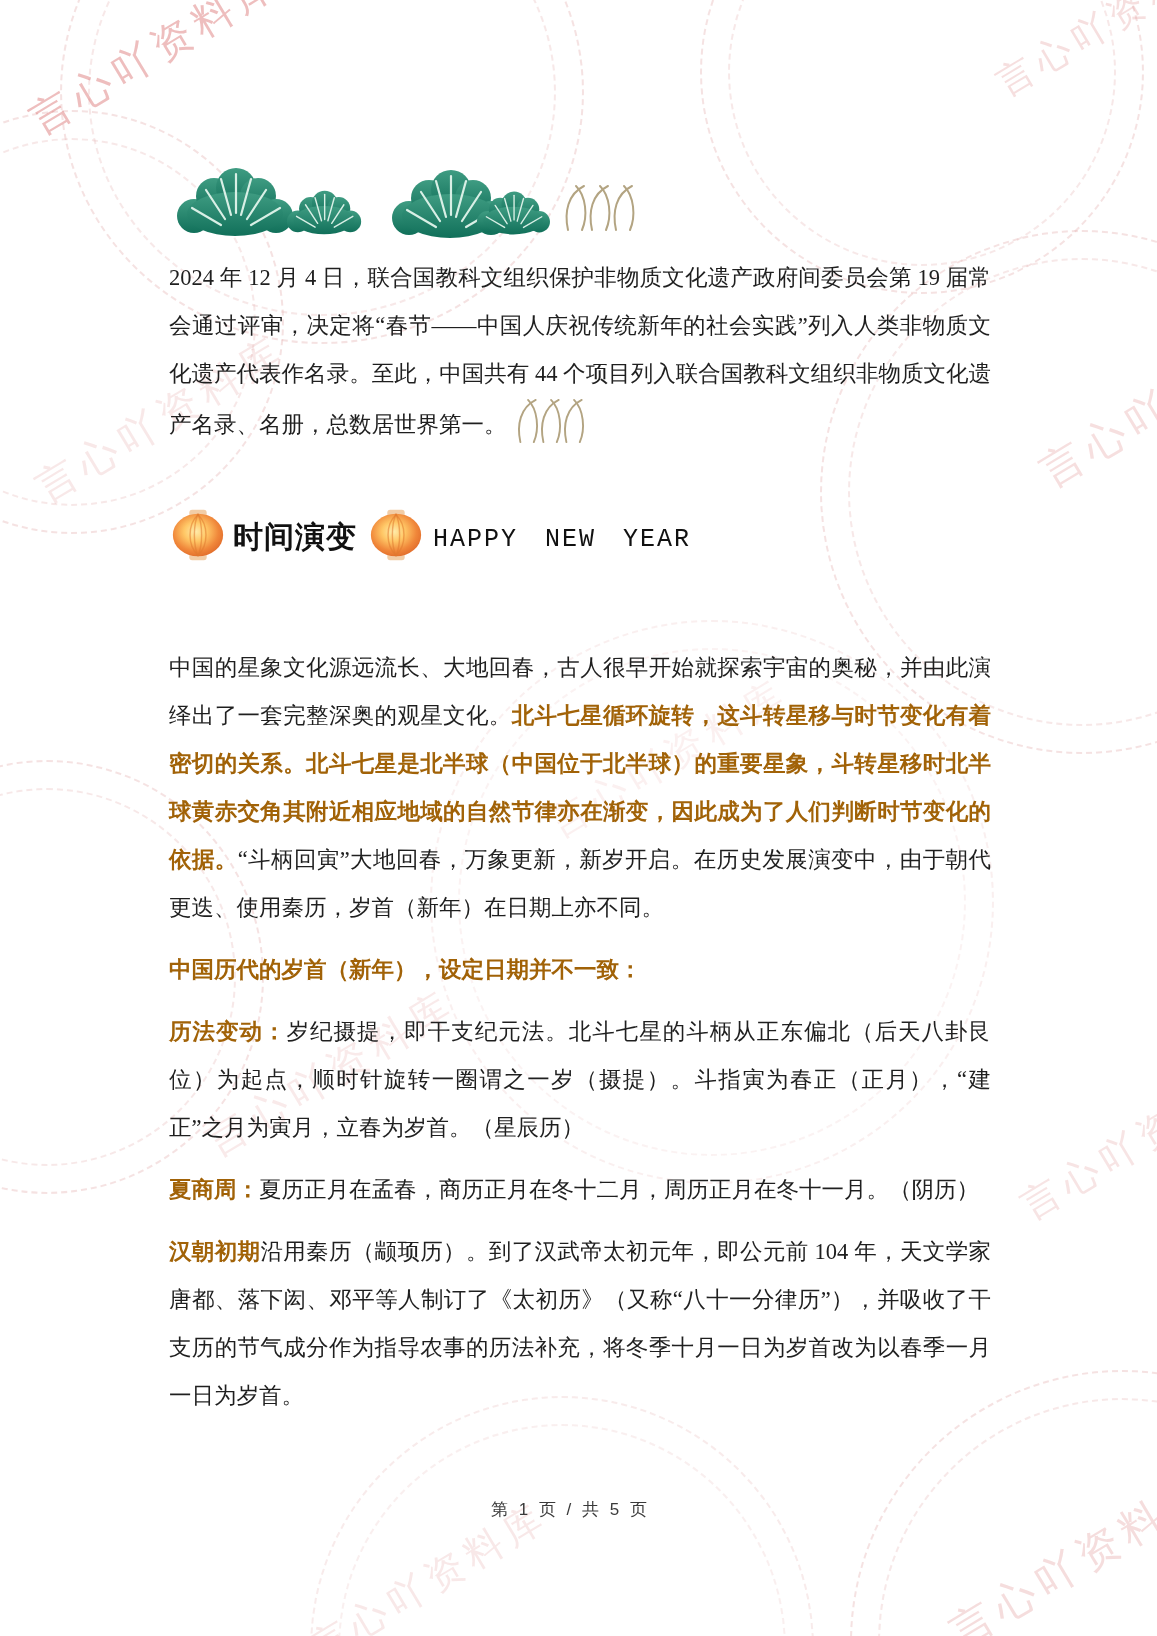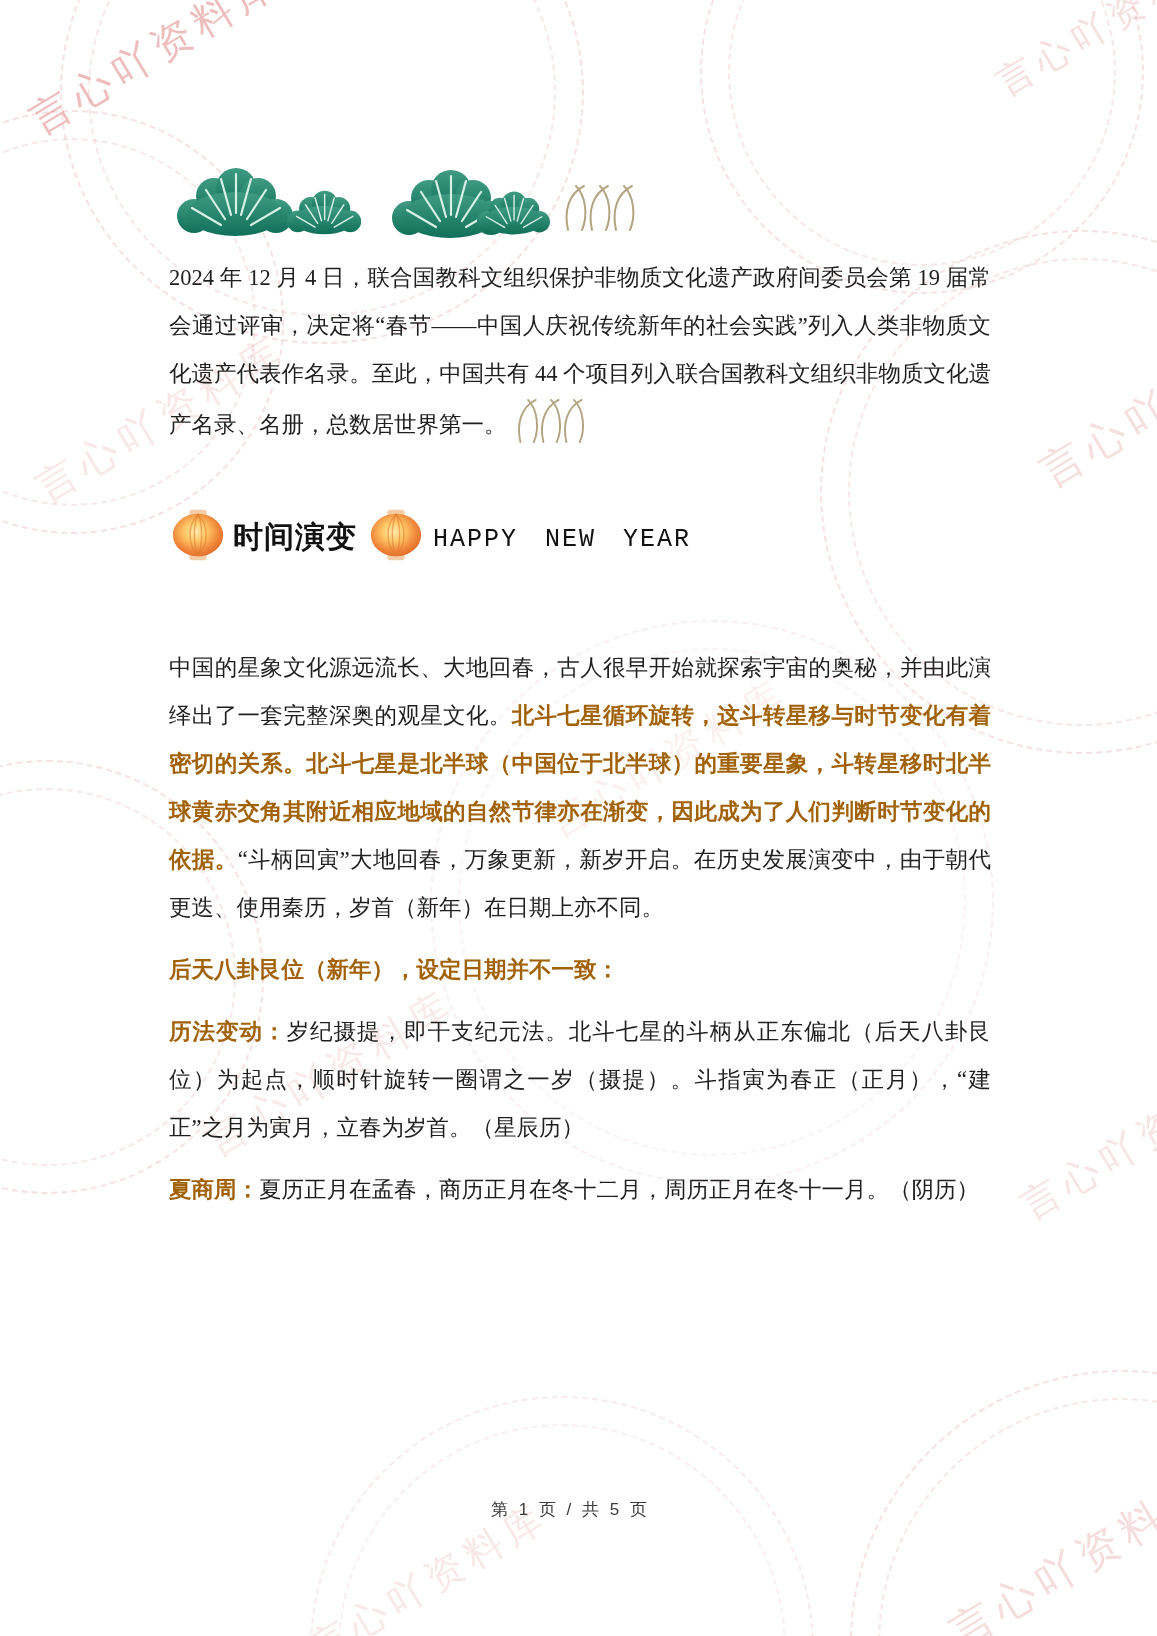--- a/index.html
+++ b/index.html
@@ -152,25 +152,26 @@
           <path d="M30,7 C41,17 41,39 30,49"></path>
           <path d="M30,6 C25,18 25,38 30,50"></path>
           <path d="M30,6 C35,18 35,38 30,50"></path>
         </g>
       </svg>
       <span class="section-subtitle">HAPPY NEW YEAR</span>
     </div>
 
     <p class="body-text"><span>中国的星象文化源远流长、大地回春，古人很早开始就探索宇宙的奥秘，并由此演绎出了一套完整深奥的观星文化。</span><span class="red bold">北斗七星循环旋转，这斗转星移与时节变化有着密切的关系。北斗七星是北半球（中国位于北半球）的重要星象，斗转星移时北半球黄赤交角其附近相应地域的自然节律亦在渐变，因此成为了人们判断时节变化的依据。</span><span>“斗柄回寅”大地回春，万象更新，新岁开启。在历史发展演变中，由于朝代更迭、使用秦历，岁首（新年）在日期上亦不同。</span></p>
 
-    <p class="body-text"><span class="red bold">后天八卦艮位（新年），设定日期并不一致：</span></p>
+    <p class="body-text"><span class="red bold">中国历代的岁首（新年），设定日期并不一致：</span></p>
 
     <p class="body-text"><span class="red bold">历法变动：</span><span>岁纪摄提，即干支纪元法。北斗七星的斗柄从正东偏北（后天八卦艮位）为起点，顺时针旋转一圈谓之一岁（摄提）。斗指寅为春正（正月），“建正”之月为寅月，立春为岁首。（星辰历）</span></p>
 
     <p class="body-text"><span class="red bold">夏商周：</span><span>夏历正月在孟春，商历正月在冬十二月，周历正月在冬十一月。（阴历）</span></p>
 
 
+    <p class="body-text"><span class="red bold">汉朝初期</span><span>沿用秦历（颛顼历）。到了汉武帝太初元年，即公元前 104 年，天文学家唐都、落下闳、邓平等人制订了《太初历》（又称“八十一分律历”），并吸收了干支历的节气成分作为指导农事的历法补充，将冬季十月一日为岁首改为以春季一月一日为岁首。</span></p>
 
   </div>
 
   <div class="footer">第 1 页 / 共 5 页</div>
 
 </div>
 
 </body></html>

